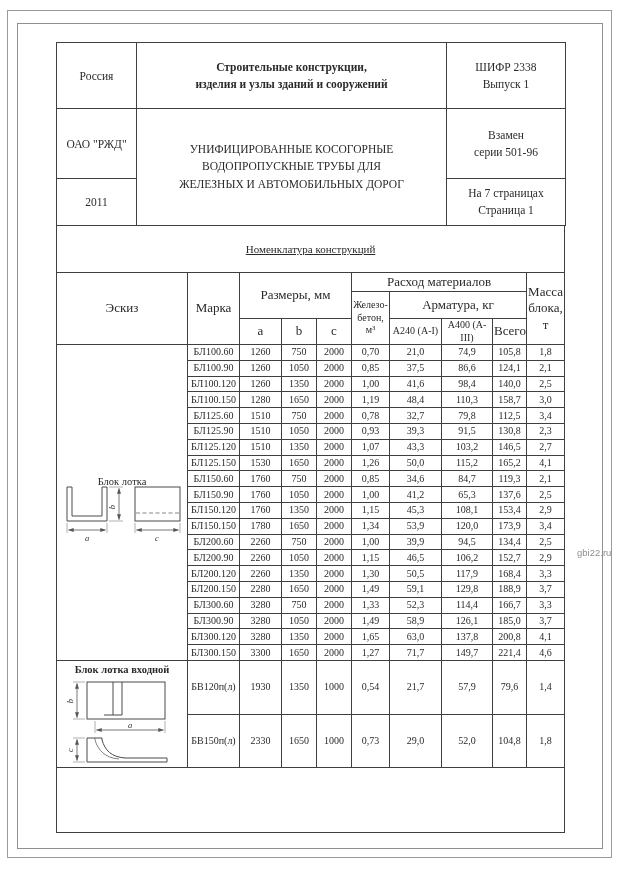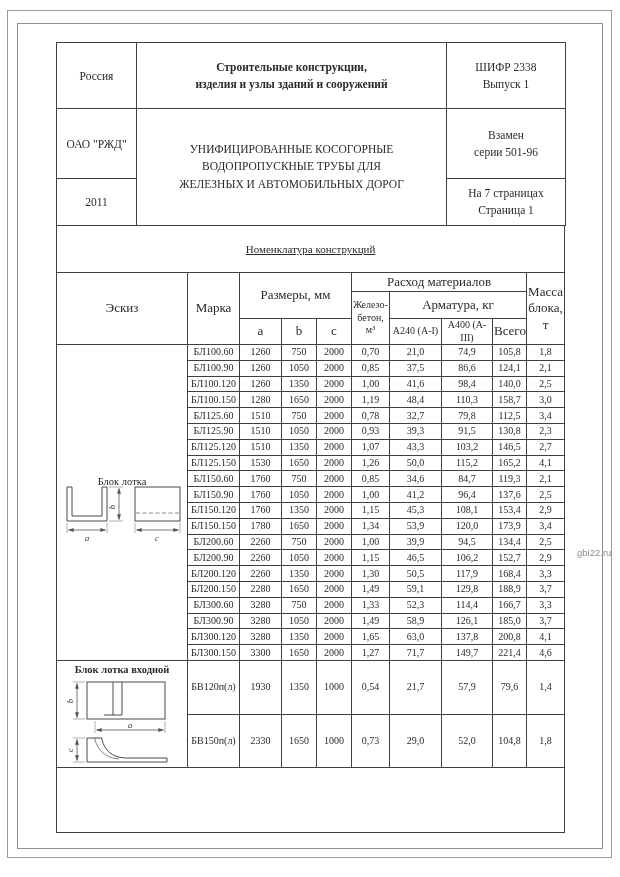--- a/index.html
+++ b/index.html
@@ -257,21 +257,21 @@
           <td>119,3</td>
           <td>2,1</td>
         </tr>
         <tr class="blrow">
           <td>БЛ150.90</td>
           <td>1760</td>
           <td>1050</td>
           <td>2000</td>
           <td>1,00</td>
           <td>41,2</td>
-          <td>96,4</td>
+          <td>65,3</td>
           <td>137,6</td>
           <td>2,5</td>
         </tr>
         <tr class="blrow">
           <td>БЛ150.120</td>
           <td>1760</td>
           <td>1350</td>
           <td>2000</td>
           <td>1,15</td>
           <td>45,3</td>

